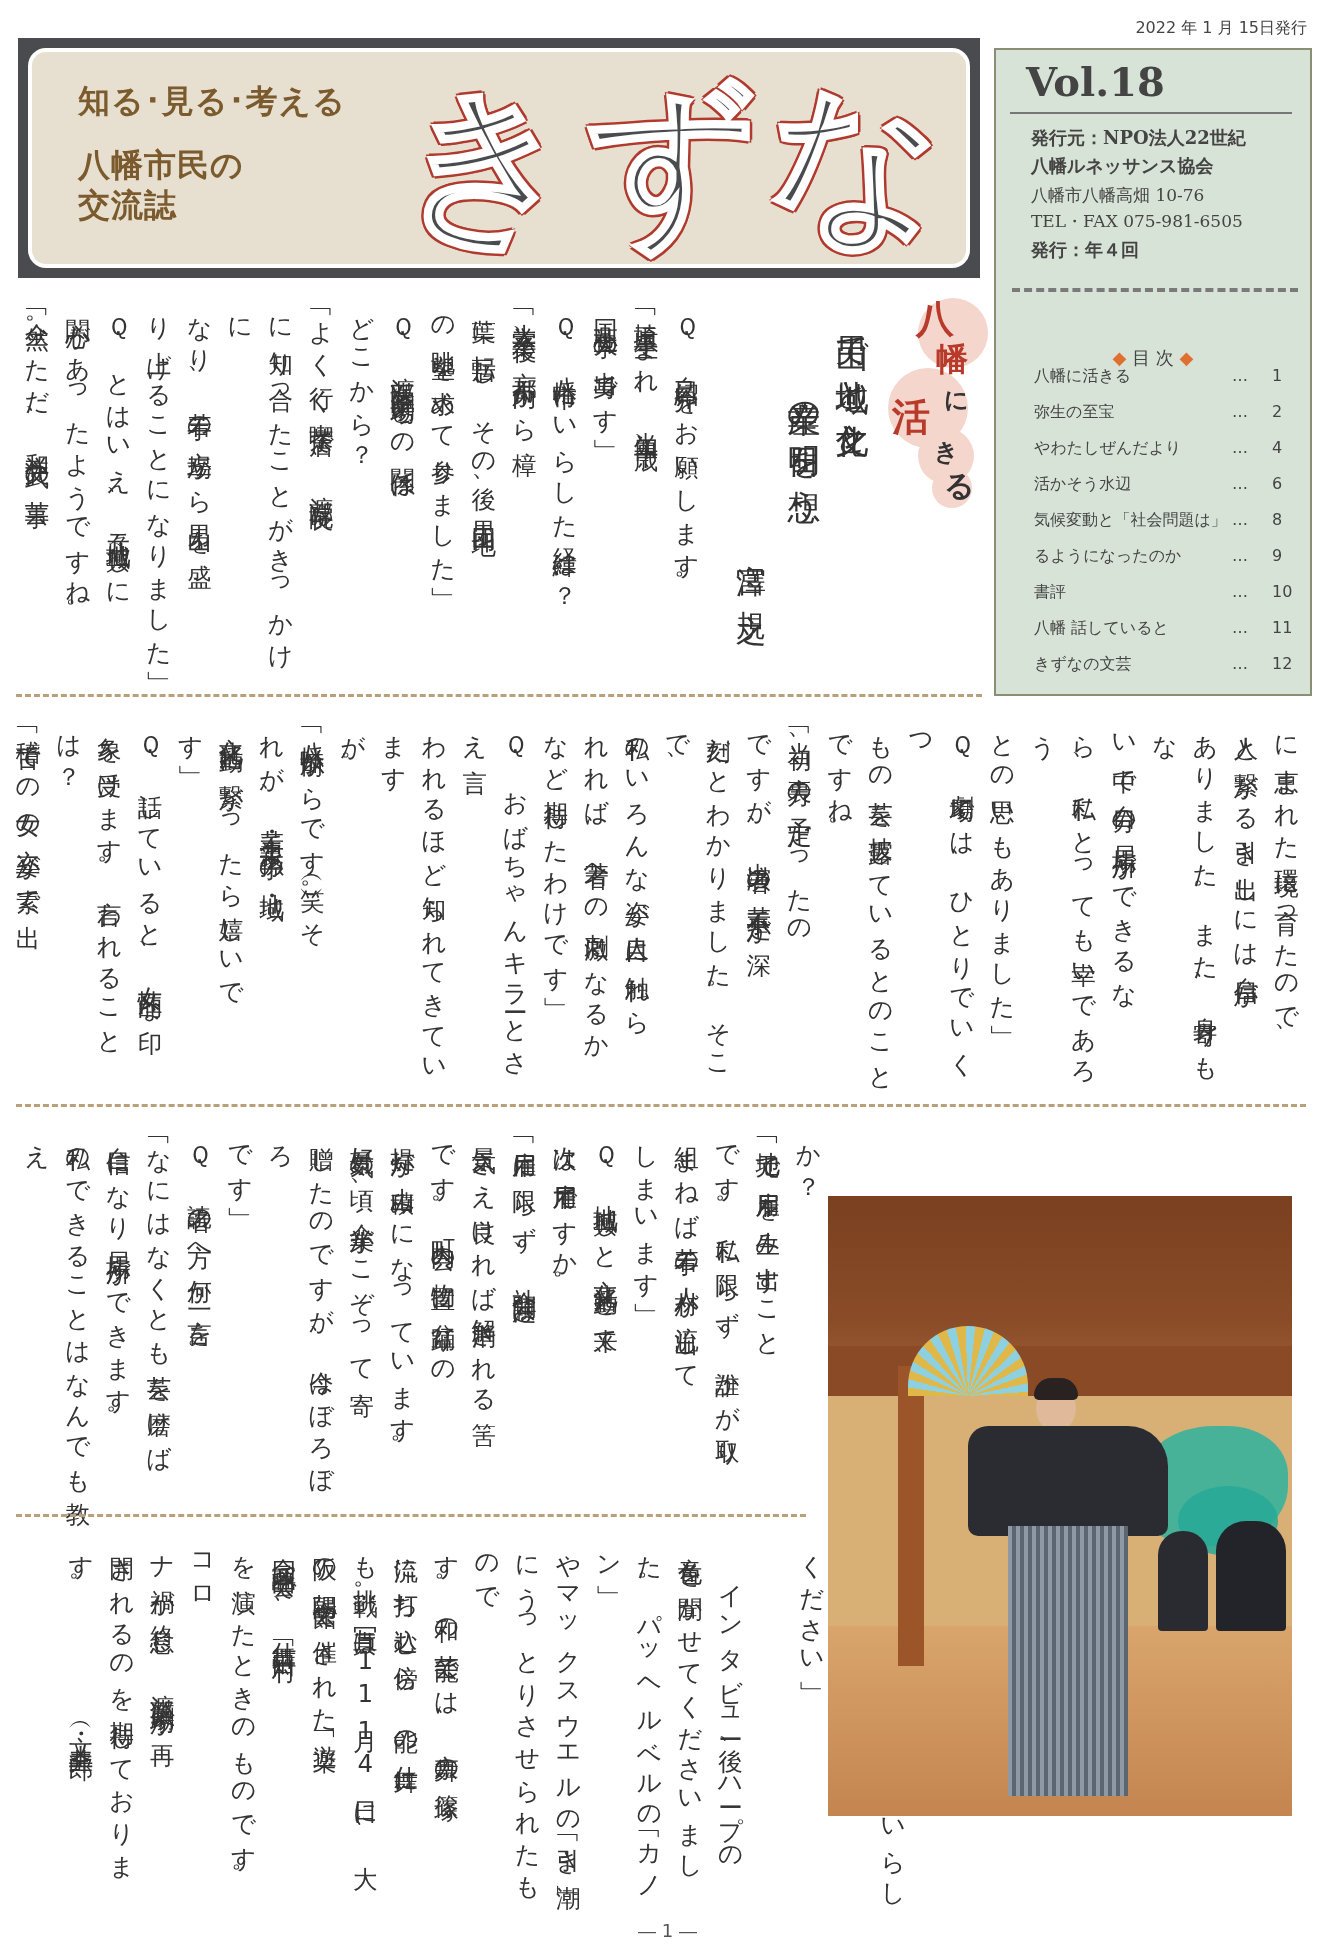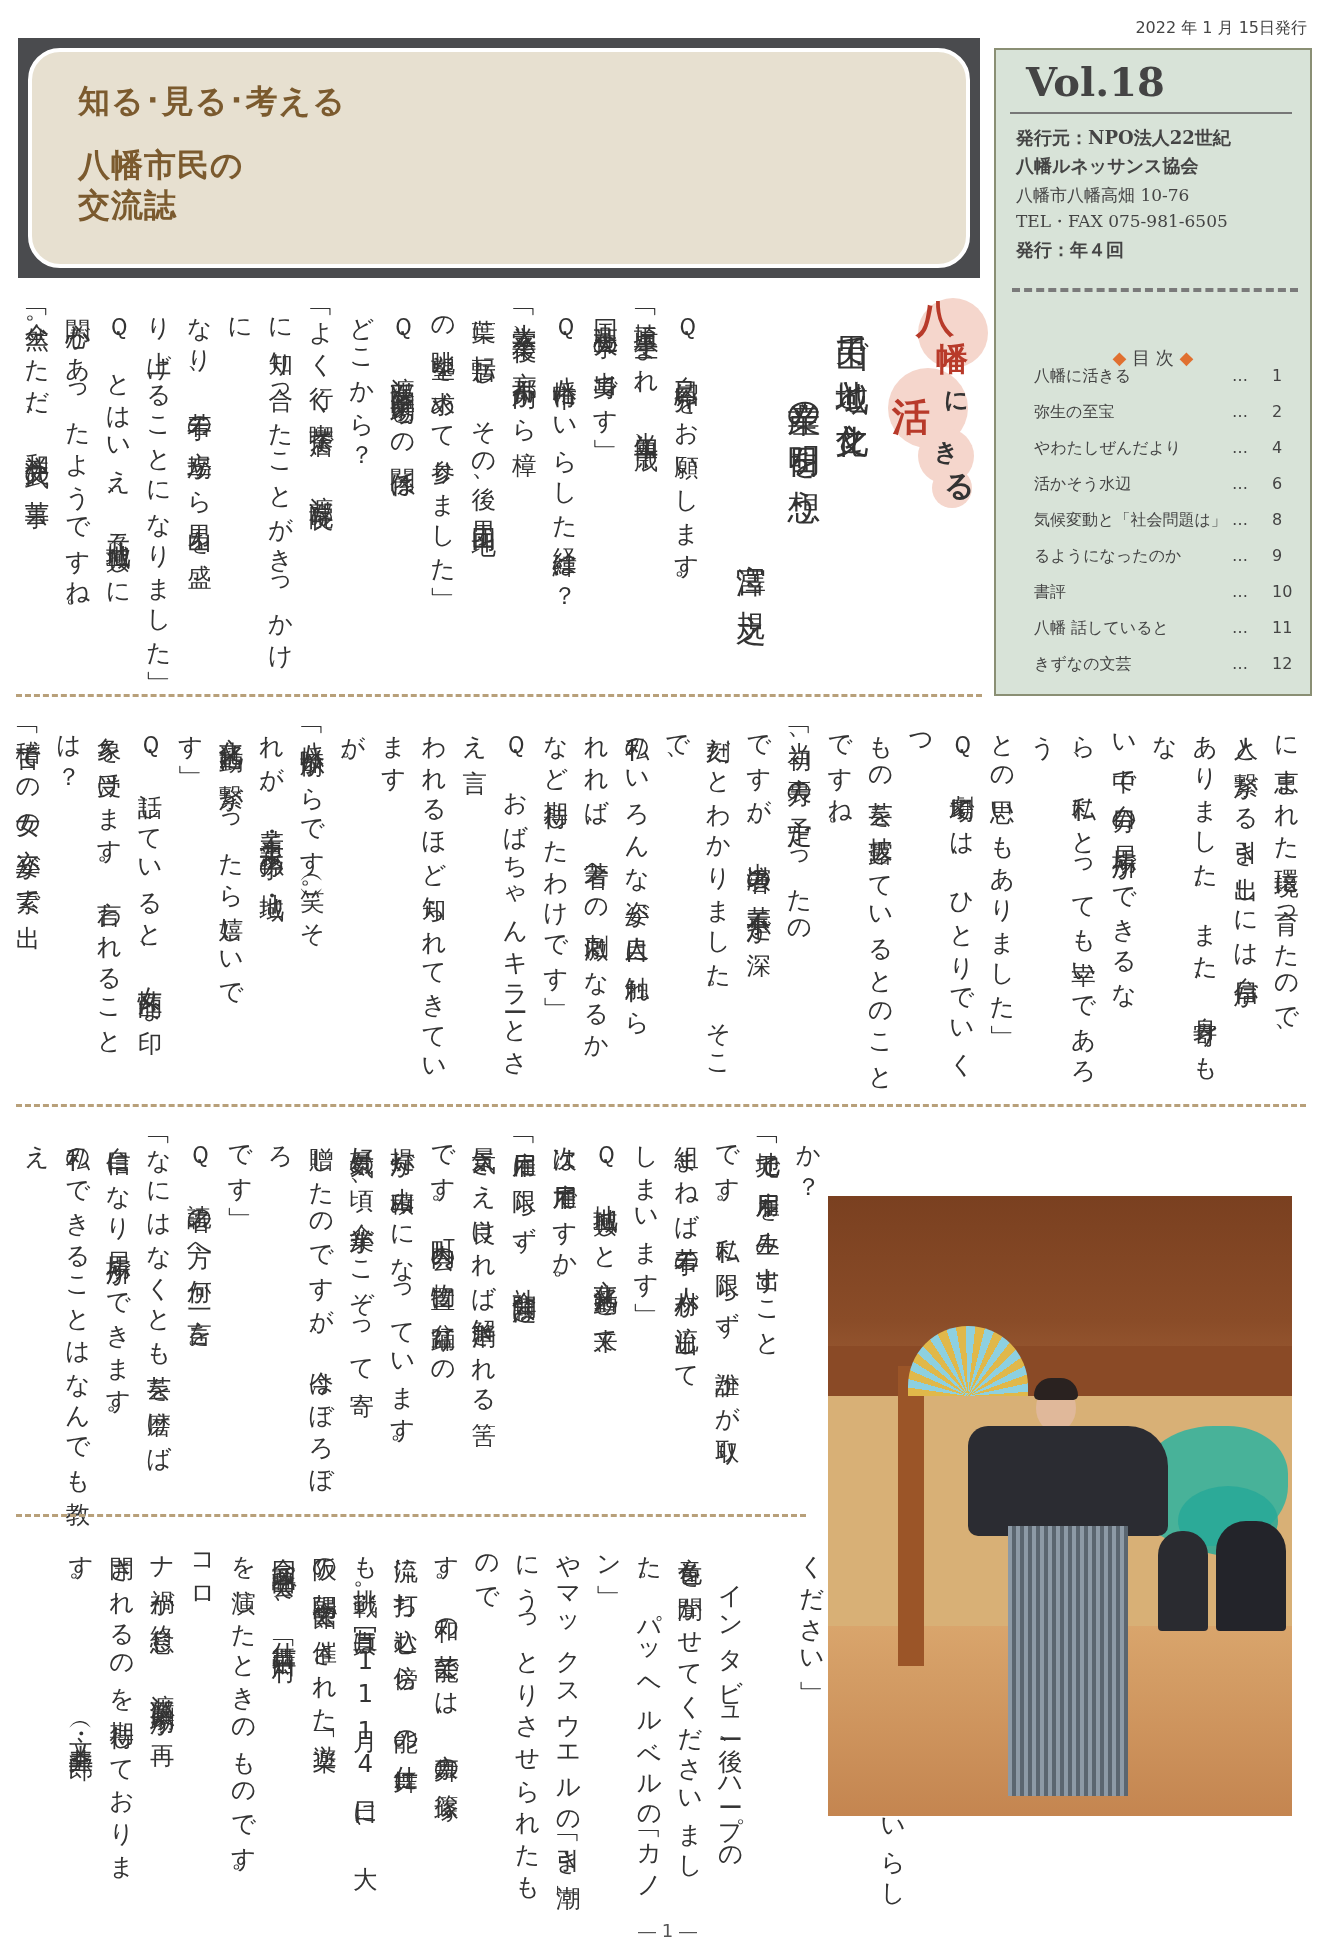--- a/index.html
+++ b/index.html
@@ -12,21 +12,21 @@
   
   #issue-date { top: 18px; right: 28px; font-size: 16px; color: #444; }
 
   
   #masthead {
     left: 18px; top: 38px; width: 962px; height: 240px;
     background: #4a4b4e; box-sizing: border-box; padding: 10px;
   }
   #masthead-inner {
     position: relative; width: 100%; height: 100%;
-    background: #e7e0d0; border-radius: 32px;
+    background: #e7e0d0; border-radius: 18px;
     border: 4px solid #ffffff; box-sizing: border-box;
   }
   .tagline {
     position: absolute; left: 46px; font-family: "DejaVu Serif", serif;
     font-weight: bold; color: #7b5a2e; font-size: 32px; letter-spacing: 1px;
   }
   #logo-text {
     position: absolute; left: 370px; top: 10px;
     font-family: "DejaVu Sans", sans-serif; font-weight: bold;
     font-size: 168px; line-height: 200px; color: #4a4b4e; letter-spacing: 12px;
@@ -35,21 +35,21 @@
                  3px 3px 0 #b03a2e, -3px -3px 0 #b03a2e, 3px -3px 0 #b03a2e, -3px 3px 0 #b03a2e;
   }
 
   
   #info-box {
     left: 994px; top: 48px; width: 318px; height: 648px;
     background: #d8e3d8; border: 2px solid #8a8f74; box-sizing: border-box;
   }
   #vol { position: absolute; left: 30px; top: 8px; font-family: "DejaVu Serif", serif; font-weight: bold; font-size: 40px; color: #444; }
   #vol-rule { position: absolute; left: 14px; top: 62px; width: 282px; height: 2px; background: #777; }
-  .pub-line { position: absolute; left: 20px; font-family: "DejaVu Serif", serif; font-size: 17px; color: #444; white-space: nowrap; }
+  .pub-line { position: absolute; left: 35px; font-family: "DejaVu Serif", serif; font-size: 17px; color: #444; white-space: nowrap; }
   .pub-bold { font-weight: bold; font-size: 18px; }
   #dash-rule { position: absolute; left: 16px; top: 238px; width: 286px; height: 0; border-top: 4px dashed #7a7a7a; }
   #toc-title { position: absolute; left: 0; width: 100%; top: 276px; text-align: center; font-size: 18px; color: #444; margin-top: 20px; }
   .diamond { color: #e07030; font-size: 18px; }
   .toc-row { position: absolute; left: 26px; width: 270px; font-size: 16px; color: #444; height: 36px; }
   .toc-label { position: absolute; left: 12px; }
   .toc-dots { position: absolute; left: 210px; }
   .toc-page { position: absolute; left: 250px; width: 30px; }
 
   
@@ -81,20 +81,21 @@
 </head>
 <body>
 
 <div id="issue-date" class="abs">2022 年 1 月 15日発行</div>
 
 <div id="masthead" class="abs">
   <div id="masthead-inner">
     <div class="tagline" style="top:28px">知る･見る･考える</div>
     <div class="tagline" style="top:92px">八幡市民の</div>
     <div class="tagline" style="top:132px">交流誌</div>
+    <div id="logo-text">きずな</div>
   </div>
 </div>
 
 <div id="info-box" class="abs">
   <div id="vol">Vol.18</div>
   <div id="vol-rule"></div>
   <div class="pub-line pub-bold" style="top:76px">発行元：NPO法人22世紀</div>
   <div class="pub-line pub-bold" style="top:104px">八幡ルネッサンス協会</div>
   <div class="pub-line" style="top:134px">八幡市八幡高畑 10-76</div>
   <div class="pub-line" style="top:160px">TEL・FAX 075-981-6505</div>

